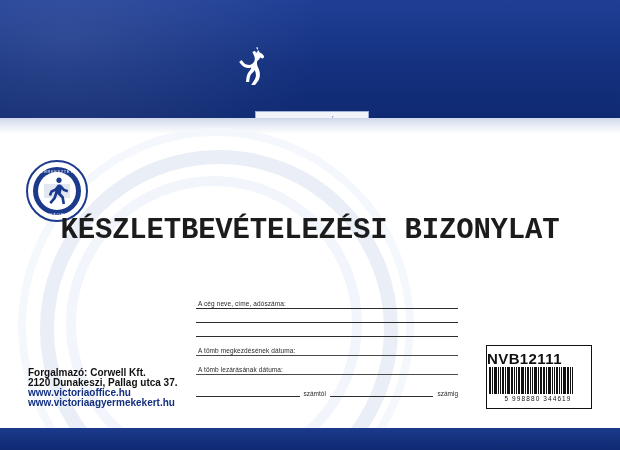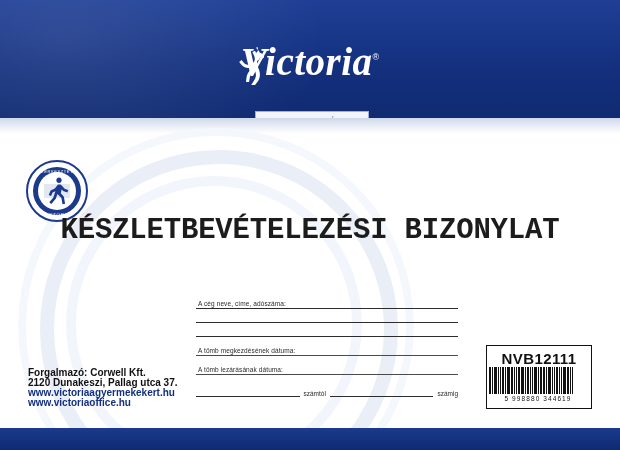--- a/index.html
+++ b/index.html
@@ -93,21 +93,21 @@
   
   .code-main{
     position:absolute;left:500px;top:312px;
     font-size:14px;font-weight:bold;color:#111;letter-spacing:0.2px;
   }
   .code-box{
     position:absolute;left:486px;top:345px;width:104px;height:62px;
     border:1px solid #111;background:#fff;
   }
   .code-box .code-text{
-    text-align:center;font-size:15px;font-weight:bold;color:#111;
+    font-size:15px;font-weight:bold;color:#111;
     margin-top:4px;letter-spacing:0.4px;
   }
   .barcode{
     position:absolute;left:489px;top:367px;width:98px;height:27px;
     display:flex;align-items:flex-end;gap:1px;overflow:hidden;
   }
   .barcode i{display:block;background:#111;height:100%;}
   .barcode-num{
     position:absolute;left:486px;top:395px;width:104px;text-align:center;
     font-size:6.5px;letter-spacing:1.1px;color:#111;
@@ -133,23 +133,20 @@
 
   <div class="header">
     <div class="header-sheen"></div>
 
     <div class="horse">
       <svg viewBox="0 0 34 38" width="34" height="38" aria-hidden="true">
         <path fill="#ffffff" d="M20.5 1.5c1.6 1.1 2.7 2.6 3.3 4.3 1.6.3 2.9 1.2 3.8 2.6.6.9.6 1.9-.2 2.6-.7.6-1.6.6-2.3 0l-1-.8c-.5 1.6-1.5 2.9-2.9 3.9-.5 2.2-.2 4.3.9 6.3 1.3 2.4 1.9 4.9 1.8 7.6-.1 2.6-.9 5-2.5 7.1l-3.6 4.4-2.6-1.6 3-4.6c1.2-1.8 1.8-3.7 1.7-5.8-.1-1.6-.5-3.1-1.3-4.5-.4 1.1-1.1 2-2 2.8-1.6 1.4-2.6 3.1-2.9 5.2l-.6 4.1-3.1-.2.5-4.3c.3-2.6 1.4-4.9 3.2-6.8.9-.9 1.4-2 1.6-3.3-1.6.6-3.2.7-4.9.3-2.2-.5-4-1.7-5.4-3.5l-1.8-2.4 2.3-2 1.9 2.4c1.1 1.4 2.5 2.2 4.2 2.5 1.7.3 3.3-.1 4.7-1.1 1.5-1.1 2.3-2.6 2.5-4.4.1-1.2-.1-2.3-.6-3.4l-1.8-3.9 2.6-1.3 1.1 2.3c.9-.6 1.5-1.4 1.8-2.4.3-1.1.2-2.2-.3-3.2l-.9-1.7z"></path>
       </svg>
     </div>
 
-    <div class="brand">
-      <span class="brand-word">Victoria</span><span class="brand-reg">®</span>
-    </div>
 
     <div class="sub-band">
       <span>NYOMTATVÁNY</span>
     </div>
   </div>
   <div class="band-strip"></div>
 
   <div class="arc arc3"></div>
   <div class="arc arc1"></div>
   <div class="arc arc2"></div>
@@ -228,18 +225,18 @@
     <i style="width:3px"></i>
       <i style="width:2px"></i>
       <i style="width:1px"></i>
       <i style="width:1px"></i>
   </div>
   <div class="barcode-num">5 998880 344619</div>
 
   <div class="contact">
     <div>Forgalmazó: Corwell Kft.</div>
     <div>2120 Dunakeszi, Pallag utca 37.</div>
+    <div class="web">www.victoriaoffice.hu</div>
     <div class="web">www.victoriaagyermekekert.hu</div>
-    <div class="web">www.victoriaoffice.hu</div>
   </div>
 
   <div class="footer"></div>
 </div>
 
 </body></html>

